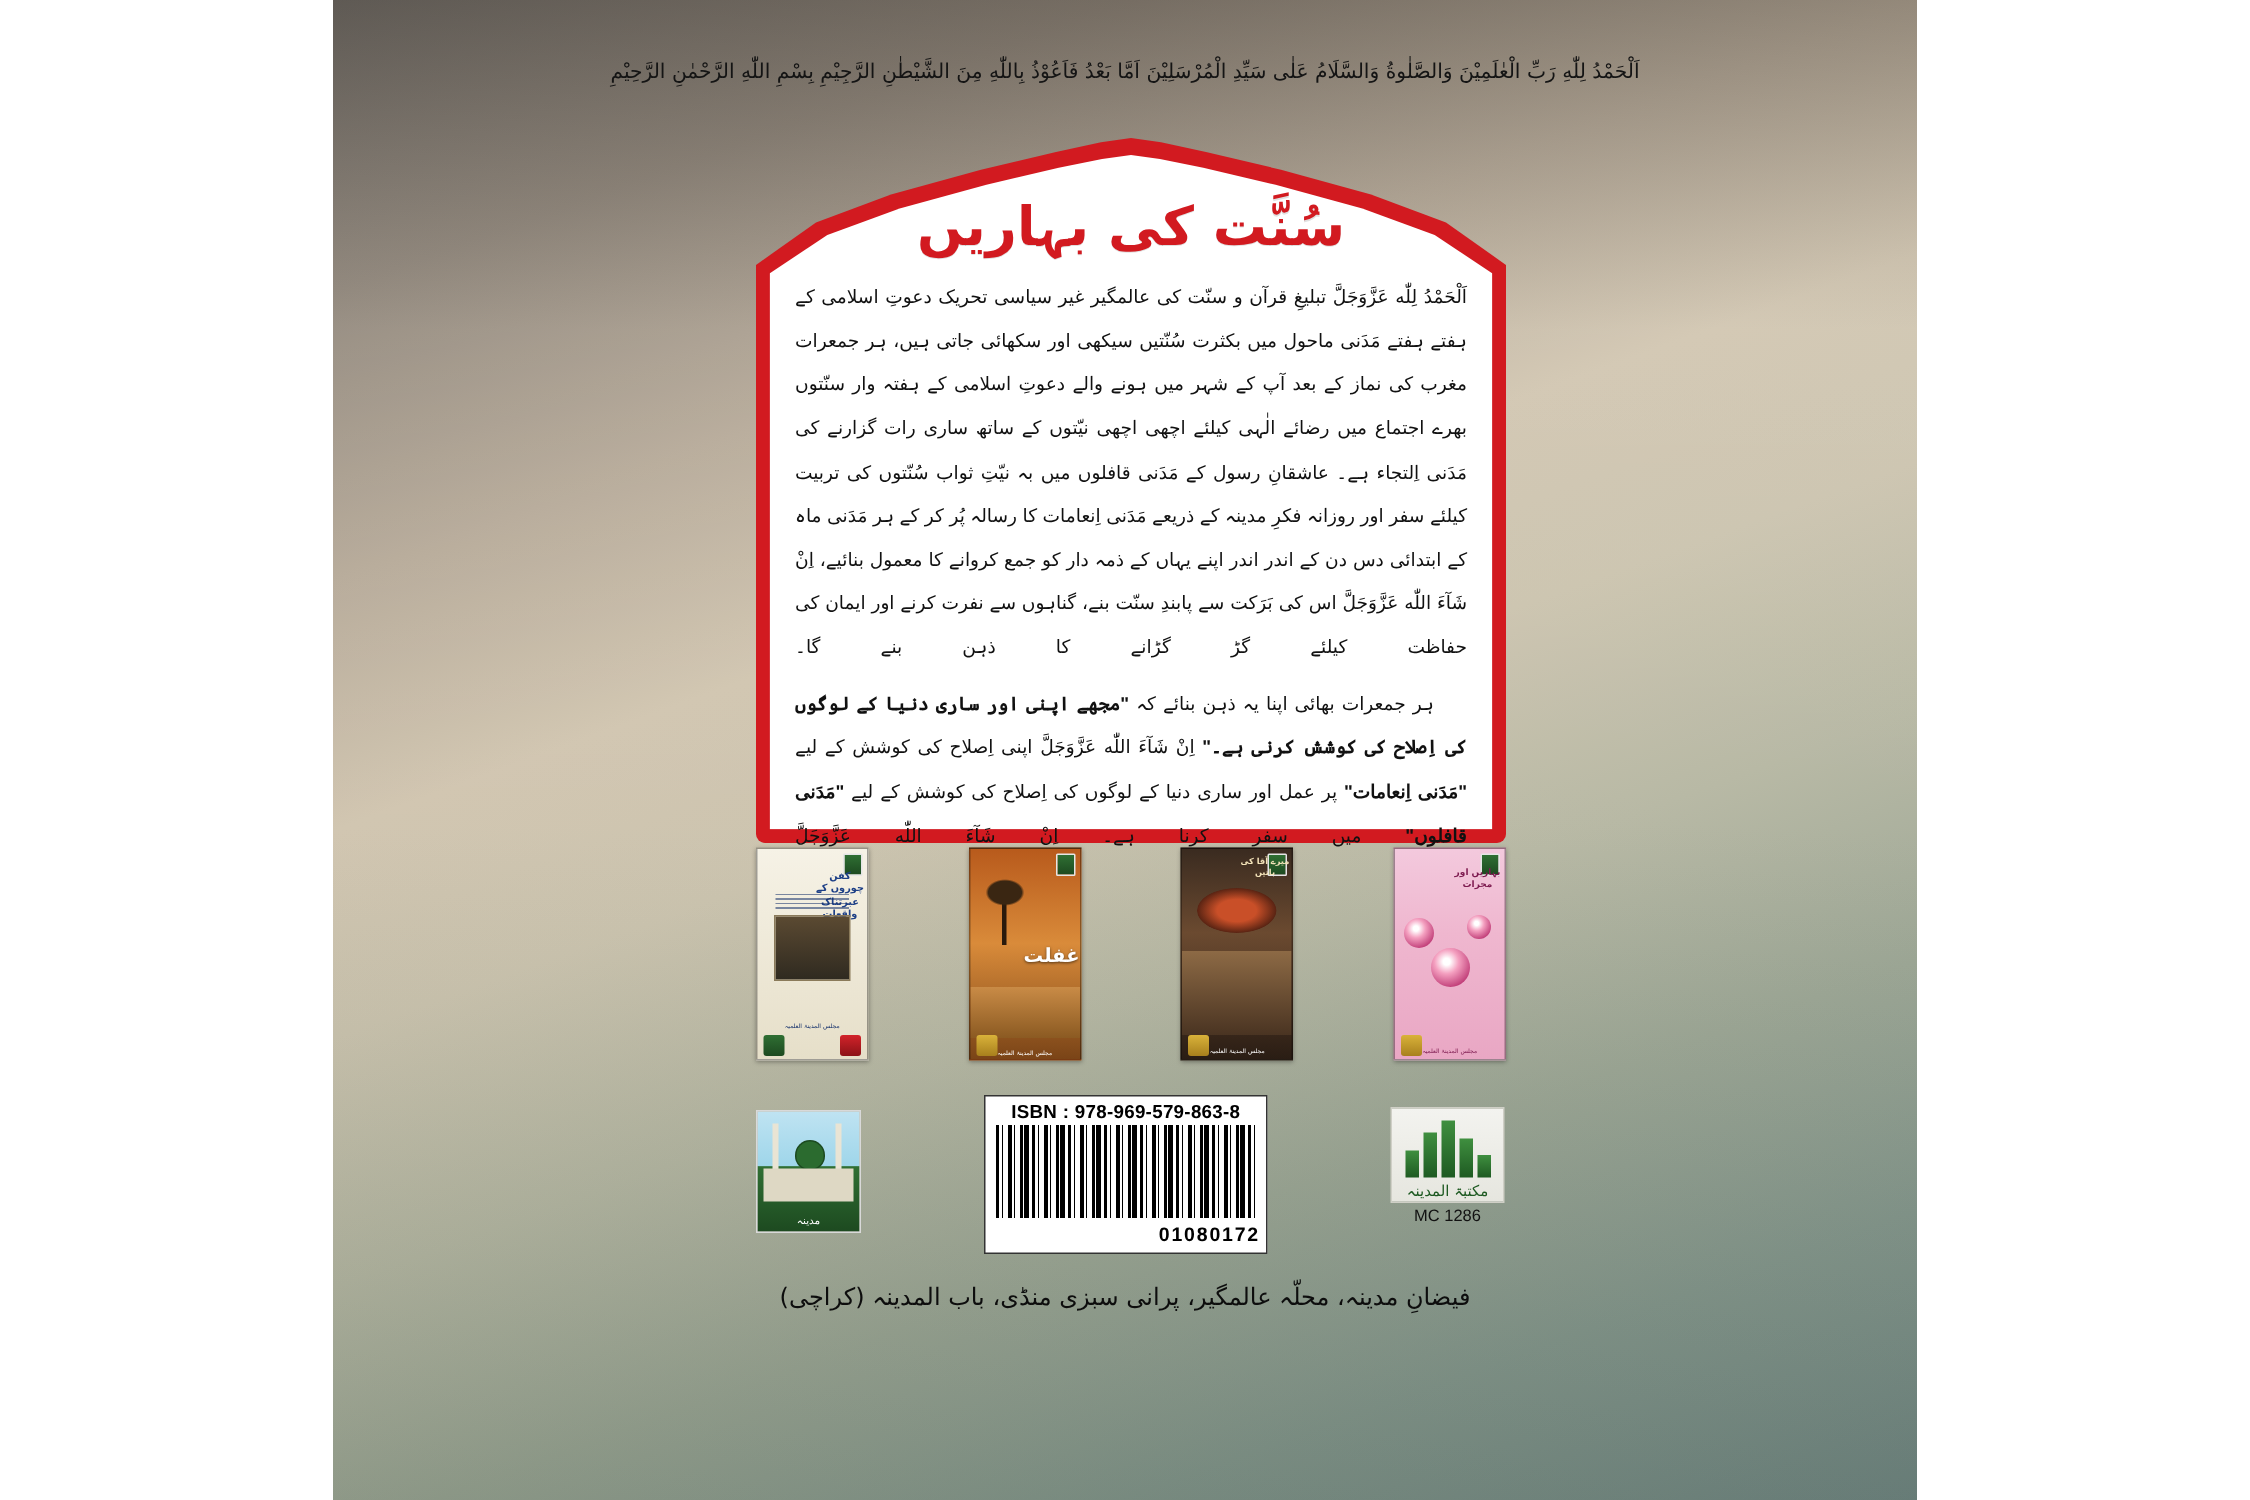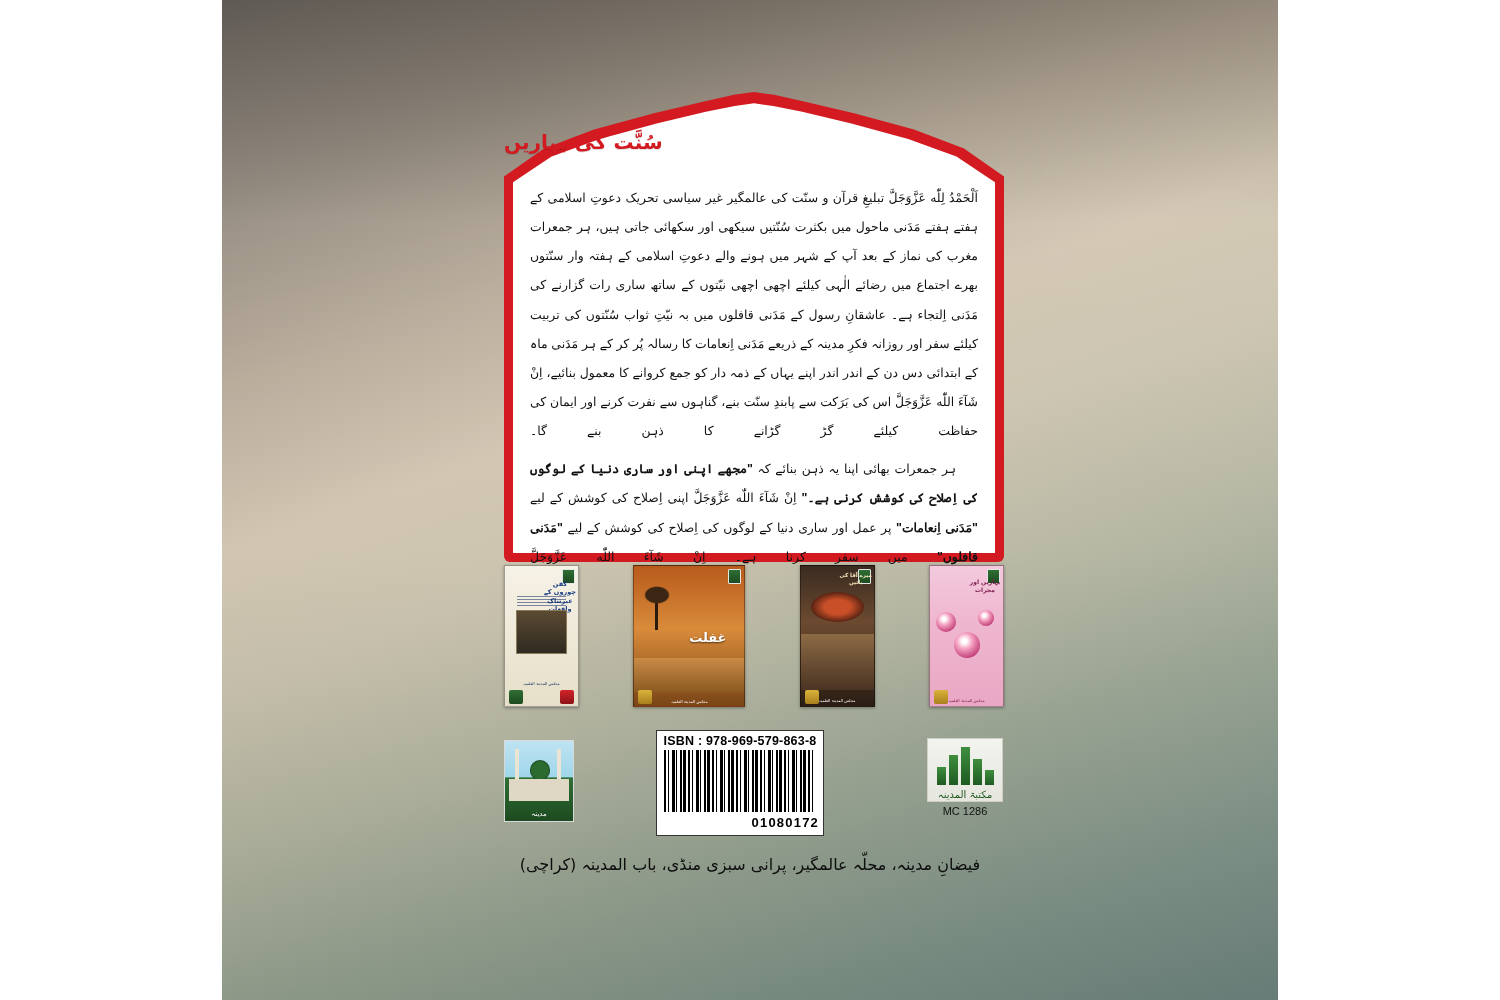--- a/index.html
+++ b/index.html
@@ -111,24 +111,24 @@
       54% 1.1%, 60% 2.4%, 70% 4.9%,
       82% 8.4%, 92% 12.3%, 100% 18%,
       100% 100%);
   }
 
   
   .panel-title {
     position: absolute;
     left: 0; right: 0;
     top: 38px;
-    text-align: left;
+    text-align: center;
     color: #d21a20;
     font-family: "DejaVu Sans", sans-serif;
-    font-size: 20px;
+    font-size: 36px;
     font-weight: bold;
     direction: rtl;
     text-shadow: 0 1px 0 rgba(0,0,0,0.12);
   }
 
   
   .panel-body {
     position: absolute;
     left: 26px;
     right: 26px;
@@ -211,21 +211,21 @@
   }
   .book1 .bk-lines {
     position: absolute; left: 12px; right: 12px; top: 30px; height: 12px;
     background: repeating-linear-gradient(to bottom, rgba(20,48,107,0.55) 0 1px, transparent 1px 3px);
   }
   .book1 .bk-logo { right: 4px; background: linear-gradient(#d2232a,#8c1217); }
   .book1 .bk-logo2 { position:absolute; bottom:2px; left:4px; width:14px; height:14px; background:linear-gradient(#2f6f33,#1d4a20); border-radius:2px;}
   .book1 .bk-foot { bottom: 20px; color: #14306b; }
 
   
-  .book2 { background: linear-gradient(#b85a1c 0%, #d98b3a 45%, #7a4417 100%); padding-left: 37px; }
+  .book2 { background: linear-gradient(#b85a1c 0%, #d98b3a 45%, #7a4417 100%); }
   .book2 .bk-badge { right: 3px; }
   .book2 .bk-tree {
     position: absolute; left: 6px; top: 18px; width: 34px; height: 46px;
     background:
       radial-gradient(circle at 40% 30%, rgba(0,0,0,0.55) 0 2px, transparent 3px),
       radial-gradient(circle at 60% 20%, rgba(0,0,0,0.5) 0 2px, transparent 3px);
   }
   .book2 .bk-tree::before {
     content: ""; position: absolute; left: 15px; bottom: 0; width: 3px; height: 28px;
     background: #2a1a0c;
@@ -309,21 +309,21 @@
   }
   .madina-img .mlabel {
     position: absolute; left: 0; right: 0; bottom: 3px;
     text-align: center; color: #fff; font-size: 7px; direction: rtl;
   }
 
   .barcode-box {
     position: absolute;
     left: 152px;
     top: 0px;
-    width: 168px;
+    width: 189px;
     height: 106px;
     background: #ffffff;
     border: 1px solid #333;
     padding: 3px 4px 2px 4px;
     box-sizing: border-box;
     text-align: center;
   }
   .isbn-text {
     font-family: "Liberation Sans", sans-serif;
     font-size: 12.5px;
@@ -418,20 +418,21 @@
 </head>
 <body>
 
 <div id="page">
 
   <div class="side-mask left"></div>
   <div class="side-mask right"></div>
 
   <div id="cover">
 
+    <div class="top-arabic">اَلْحَمْدُ لِلّٰهِ رَبِّ الْعٰلَمِيْنَ وَالصَّلٰوةُ وَالسَّلَامُ عَلٰى سَيِّدِ الْمُرْسَلِيْنَ اَمَّا بَعْدُ فَاَعُوْذُ بِاللّٰهِ مِنَ الشَّيْطٰنِ الرَّجِيْمِ بِسْمِ اللّٰهِ الرَّحْمٰنِ الرَّحِيْمِ</div>
 
     <div class="panel">
       <div class="panel-outer"></div>
       <div class="panel-inner"></div>
 
       <div class="panel-title">سُنَّت کی بہاریں</div>
 
       <div class="panel-body">
         <p>اَلْحَمْدُ لِلّٰه عَزَّوَجَلَّ تبلیغِ قرآن و سنّت کی عالمگیر غیر سیاسی تحریک دعوتِ اسلامی کے ہفتے ہفتے مَدَنی ماحول میں بکثرت سُنّتیں سیکھی اور سکھائی جاتی ہیں، ہر جمعرات مغرب کی نماز کے بعد آپ کے شہر میں ہونے والے دعوتِ اسلامی کے ہفتہ وار سنّتوں بھرے اجتماع میں رضائے الٰہی کیلئے اچھی اچھی نیّتوں کے ساتھ ساری رات گزارنے کی مَدَنی اِلتجاء ہے۔ عاشقانِ رسول کے مَدَنی قافلوں میں بہ نیّتِ ثواب سُنّتوں کی تربیت کیلئے سفر اور روزانہ فکرِ مدینہ کے ذریعے مَدَنی اِنعامات کا رسالہ پُر کر کے ہر مَدَنی ماہ کے ابتدائی دس دن کے اندر اندر اپنے یہاں کے ذمہ دار کو جمع کروانے کا معمول بنائیے، اِنْ شَآءَ اللّٰه عَزَّوَجَلَّ اس کی بَرَکت سے پابندِ سنّت بنے، گناہوں سے نفرت کرنے اور ایمان کی حفاظت کیلئے گڑ گڑانے کا ذہن بنے گا۔</p>
         <p class="para2"><span>ہر جمعرات بھائی اپنا یہ ذہن بنائے کہ </span><b>"مجھے اپنی اور ساری دنیا کے لوگوں کی اِصلاح کی کوشش کرنی ہے۔"</b><span> اِنْ شَآءَ اللّٰه عَزَّوَجَلَّ اپنی اِصلاح کی کوشش کے لیے </span><b>"مَدَنی اِنعامات"</b><span> پر عمل اور ساری دنیا کے لوگوں کی اِصلاح کی کوشش کے لیے </span><b>"مَدَنی قافلوں"</b><span> میں سفر کرنا ہے۔ اِنْ شَآءَ اللّٰه عَزَّوَجَلَّ</span></p>

